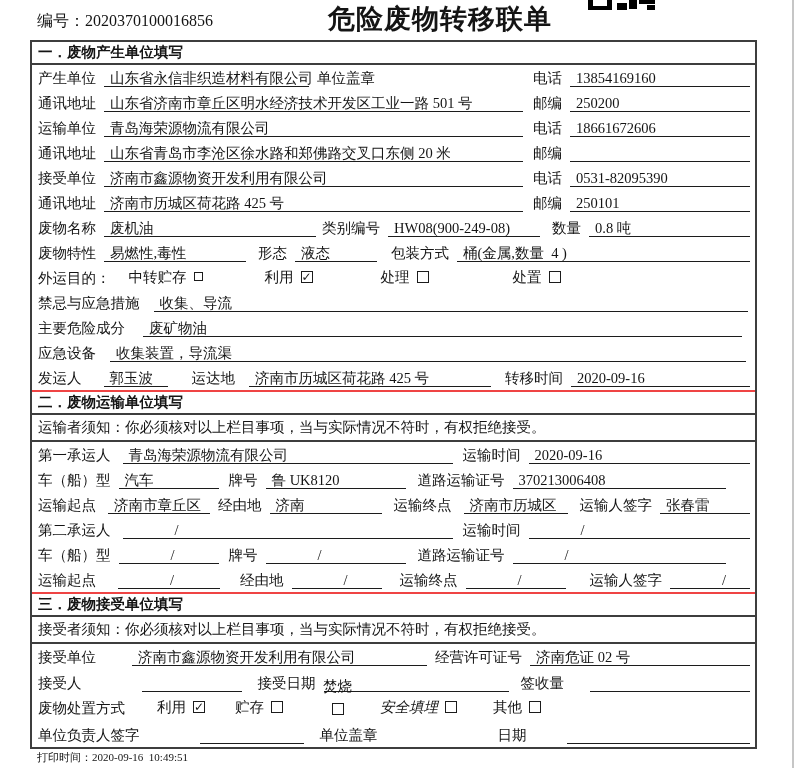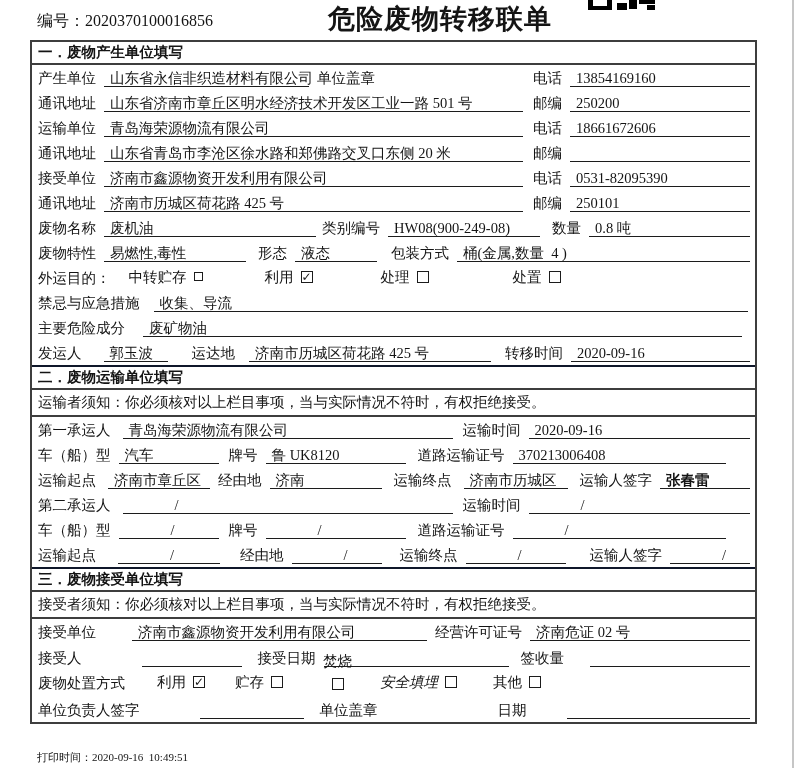--- a/index.html
+++ b/index.html
@@ -19,21 +19,21 @@
   
   .qr{position:absolute;left:588px;top:0;width:70px;height:10px;}
   .qr div{position:absolute;background:#000;}
   
   .form-table{position:absolute;left:30px;top:40px;width:727px;border:2px solid #3e3e3e;background:#fff;box-sizing:border-box;}
   .sec-title{
     height:21px;display:flex;align-items:center;padding-left:6px;
     font-weight:bold;font-size:14.5px;border-bottom:2px solid #3e3e3e;
     font-family:"Liberation Sans","DejaVu Sans",sans-serif;
   }
-  .sec-title.mid{border-top:2px solid #0f172a;}
+  .sec-title.mid{border-top:2px solid #ef4444;}
   .notice{height:25px;display:flex;align-items:center;padding-left:6px;font-size:14.5px;border-bottom:2px solid #3e3e3e;white-space:pre;}
   .row{height:25px;display:flex;align-items:flex-end;padding:0 5px 3px 6px;box-sizing:border-box;}
   .lbl{flex:none;padding-right:8px;font-size:14.5px;white-space:pre;line-height:17px;}
   .val{
     border-bottom:1px solid #1c1c1c;padding:0 2px 0 6px;font-size:14.5px;white-space:pre;
     height:18px;line-height:18px;box-sizing:border-box;flex:none;overflow:visible;
   }
   .val.slash{padding-left:52px;}
   .chk{display:flex;align-items:center;gap:7px;flex:none;}
   .chk-lbl{font-size:14.5px;white-space:pre;}
@@ -144,20 +144,24 @@
       </div>
       <div class="row">
         <span class="lbl">禁忌与应急措施</span>
         <span class="val" style="flex: 1 1 0%; margin-left: 6px; margin-right: 2px;">收集、导流</span>
       </div>
       <div class="row">
         <span class="lbl">主要危险成分</span>
         <span class="val" style="flex: 1 1 0%; margin-left: 10px; margin-right: 8px;">废矿物油</span>
       </div>
       <div class="row">
+        <span class="lbl">应急设备</span>
+        <span class="val" style="flex: 1 1 0%; margin-left: 6px; margin-right: 4px;">收集装置，导流渠</span>
+      </div>
+      <div class="row">
         <span class="lbl">发运人</span>
         <span class="val" style="width: 64px; margin-left: 14px;">郭玉波</span>
         <span class="lbl" style="margin-left: 24px;">运达地</span>
         <span class="val" style="width: 242px; margin-left: 6px;">济南市历城区荷花路 425 号</span>
         <span class="lbl" style="margin-left: 14px;">转移时间</span>
         <span class="val" style="flex: 1 1 0%;">2020-09-16</span>
       </div>
       <div class="sec-title mid">二．废物运输单位填写</div>
       <div class="notice">运输者须知：你必须核对以上栏目事项，当与实际情况不符时，有权拒绝接受。</div>
       <div class="row">
@@ -175,21 +179,21 @@
         <span class="val" style="flex: 1 1 0%; margin-right: 24px;">370213006408</span>
       </div>
       <div class="row">
         <span class="lbl">运输起点</span>
         <span class="val" style="width: 102px; margin-left: 4px;">济南市章丘区</span>
         <span class="lbl" style="margin-left: 8px;">经由地</span>
         <span class="val" style="width: 112px;">济南</span>
         <span class="lbl" style="margin-left: 12px;">运输终点</span>
         <span class="val" style="width: 104px; margin-left: 4px;">济南市历城区</span>
         <span class="lbl" style="margin-left: 12px;">运输人签字</span>
-        <span class="val" style="flex: 1 1 0%; font-weight: bold;">张春雷</span>
+        <span class="val" style="flex: 1 1 0%;">张春雷</span>
       </div>
       <div class="row">
         <span class="lbl">第二承运人</span>
         <span class="val slash" style="width: 330px; margin-left: 4px;">/</span>
         <span class="lbl" style="margin-left: 10px;">运输时间</span>
         <span class="val slash" style="flex: 1 1 0%;">/</span>
       </div>
       <div class="row">
         <span class="lbl">车（船）型</span>
         <span class="val slash" style="width: 100px;">/</span>

